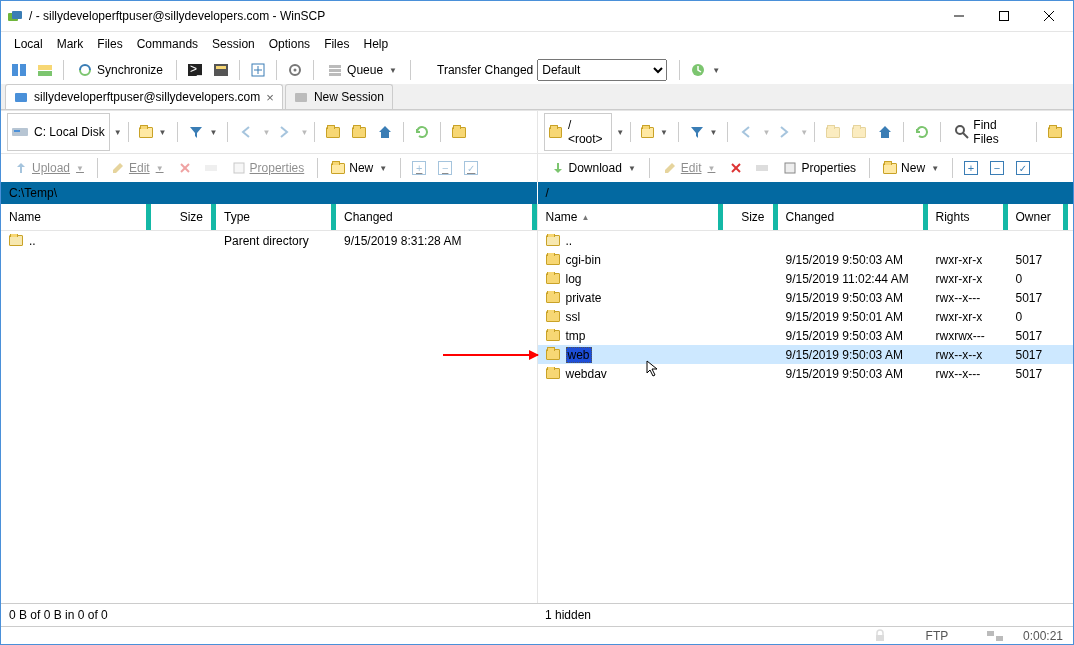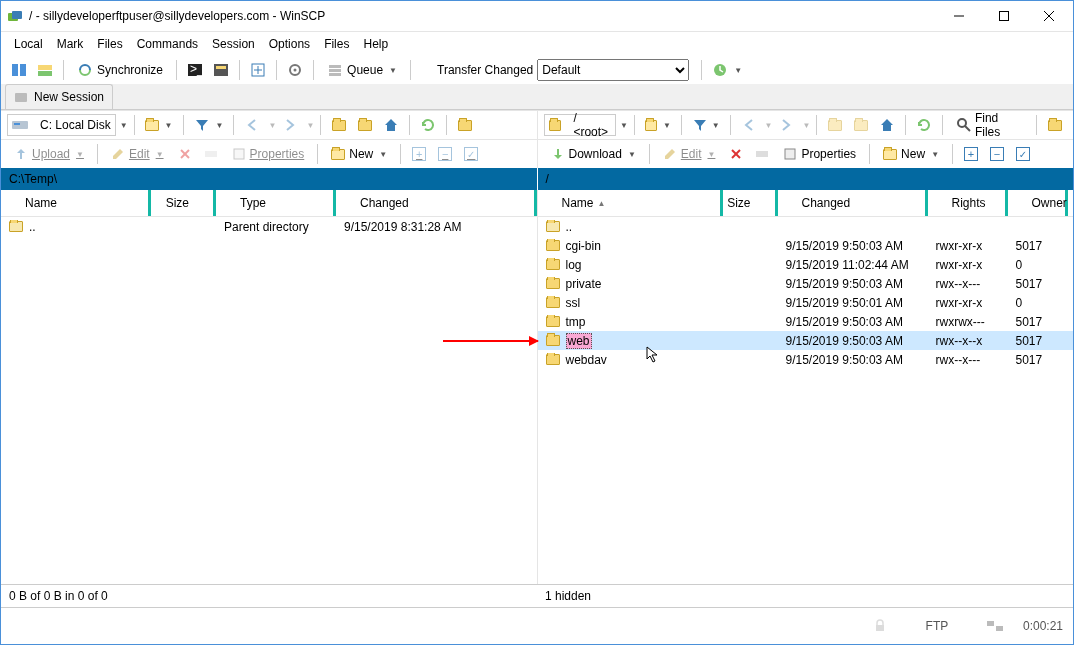--- a/index.html
+++ b/index.html
@@ -18,68 +18,68 @@
 
 
 .toolbar { display: flex; align-items: center; padding: 2px 6px; gap: 2px; min-height: 28px; }
 .tbtn { height: 24px; min-width: 24px; display: inline-flex; align-items: center; justify-content: center; padding: 0 3px; border: 1px solid transparent; border-radius: 2px; gap: 4px; }
 .tbtn.text { padding: 0 6px; }
 .tbtn.disabled { opacity: 0.45; text-decoration: underline; }
 .sep { width: 1px; height: 20px; background: #ccc; margin: 0 4px; }
 .dropdown-arrow { font-size: 8px; color: #555; margin-left: 2px; }
 
 .transfer-settings { display: flex; align-items: center; margin-left: 20px; gap: 4px; }
-.transfer-settings select { width: 152px; height: 22px; font-size: 12px; }
+.transfer-settings select { width: 130px; height: 22px; font-size: 12px; }
 
 
 .session-tabs { height: 26px; display: flex; align-items: stretch; padding: 0 4px; border-bottom: 1px solid #ccc; background: #f0f0f0; }
 .session-tab { display: flex; align-items: center; padding: 0 8px; gap: 6px; background: #fff; border: 1px solid #ccc; border-bottom: none; margin-right: 2px; border-radius: 3px 3px 0 0; }
 .session-tab.new { background: #f0f0f0; }
 .session-tab .close-x { color: #666; font-size: 13px; }
 
 
 .panels-nav { display: flex; border-top: 1px solid #e5e5e5; }
 .nav-half { flex: 1; display: flex; align-items: center; padding: 2px 6px; gap: 2px; min-height: 28px; }
 .nav-half + .nav-half { border-left: 1px solid #e5e5e5; }
-.disk-combo { display: flex; align-items: center; gap: 12px; border: 1px solid #ccc; padding: 1px 4px; background: #fff; height: 22px; }
+.disk-combo { display: flex; align-items: center; gap: 6px; border: 1px solid #ccc; padding: 1px 4px; background: #fff; height: 38px; }
 .disk-combo .icn { width: 16px; height: 12px; }
 
 .panels-ops { display: flex; border-top: 1px solid #e5e5e5; }
 .ops-half { flex: 1; display: flex; align-items: center; padding: 2px 6px; gap: 2px; min-height: 28px; }
 .ops-half + .ops-half { border-left: 1px solid #e5e5e5; }
 
 
 .paths { display: flex; }
 .path-half { flex: 1; background: #0369a1; padding: 4px 8px; font-size: 12px; }
 .path-half + .path-half { margin-left: 1px; }
 
 
 .files { flex: 1; display: flex; min-height: 0; position: relative; }
 .pane { flex: 1; display: flex; flex-direction: column; border-right: 1px solid #e5e5e5; }
 .pane:last-child { border-right: none; }
 .filehdr { display: flex; border-bottom: 1px solid #e5e5e5; background: #fff; }
-.filehdr .col { padding: 6px 24px; border-right: 3px solid #14b8a6; font-size: 12px; color: #000; display: flex; align-items: center; gap: 4px; }
+.filehdr .col { padding: 6px 8px; border-right: 5px solid #14b8a6; font-size: 12px; color: #000; display: flex; align-items: center; gap: 4px; }
 .rows { flex: 1; overflow: auto; }
 .row { display: flex; align-items: center; height: 19px; }
 .row.selected { background: #cde8ff; }
-.row.editing span.name-text { border: 1px dotted #555; background: #f9a8d4; padding: 0 1px; }
+.row.editing span.name-text { border: 1px dotted #555; background: #1d4ed8; padding: 0 1px; }
 .cell { padding: 0 8px; white-space: nowrap; overflow: hidden; display: flex; align-items: center; gap: 6px; }
 
 
 .l-name { width: 150px; } .l-size { width: 65px; text-align: right; } .l-type { width: 120px; } .l-changed { flex: 1; }
 
 .r-name { width: 185px; } .r-size { width: 55px; text-align: right; } .r-changed { width: 150px; } .r-rights { width: 80px; } .r-owner { width: 60px; }
 
 
 .footers { display: flex; border-top: 1px solid #ccc; }
 .footer-half { flex: 1; padding: 4px 8px; font-size: 12px; }
 .footer-half.right { text-align: right; display: flex; }
 .footer-half.right .left-info { flex: 1; text-align: left; }
 
-.statusbar { height: 37px; border-top: 1px solid #ccc; display: flex; align-items: center; justify-content: flex-end; gap: 20px; padding: 0 10px; color: #555; }
+.statusbar { height: 18px; border-top: 1px solid #ccc; display: flex; align-items: center; justify-content: flex-end; gap: 20px; padding: 0 10px; color: #555; }
 .statusbar .proto { width: 60px; text-align: center; }
 .statusbar .lock { opacity: .4; }
 .folder { width: 14px; height: 11px; background: #f7d774; border: 1px solid #c9a227; border-radius: 1px; position: relative; display: inline-block; }
 .folder::before { content: ""; position: absolute; top: -3px; left: 0; width: 6px; height: 3px; background: #f7d774; border: 1px solid #c9a227; border-bottom: none; border-radius: 1px 1px 0 0; }
 .folder.up { background: #f7e8b0; }
 .folder.open { background: #ffe9a3; }
 
 
 .red-arrow { position: absolute; top: 150px; left: -95px; width: 95px; height: 2px; background: red; }
 .red-arrow::after { content: ""; position: absolute; right: -1px; top: -4px; border-left: 10px solid red; border-top: 5px solid transparent; border-bottom: 5px solid transparent; }
@@ -203,20 +203,27 @@
     <div class="tbtn">
         <svg width="16" height="16">
           <circle cx="8" cy="8" r="6" fill="#7cc56f"></circle>
           <path d="M8 4 L8 8 L11 10" stroke="#fff" fill="none" stroke-width="1.5"></path>
         </svg>
         <span class="dropdown-arrow">▼</span>
       </div>
   </div>
 
   <div class="session-tabs">
+    <div class="session-tab">
+      <svg width="14" height="14">
+          <rect x="1" y="3" width="12" height="9" fill="#4a90d9" rx="1"></rect>
+        </svg>
+      <span>sillydeveloperftpuser@sillydevelopers.com</span>
+      <span class="close-x">×</span>
+    </div>
     <div class="session-tab new">
       <svg width="14" height="14">
           <rect x="1" y="3" width="12" height="9" fill="#bbb" rx="1"></rect>
         </svg>
       <span>New Session</span>
     </div>
   </div>
 
   <div class="panels-nav">
     <div class="nav-half">

